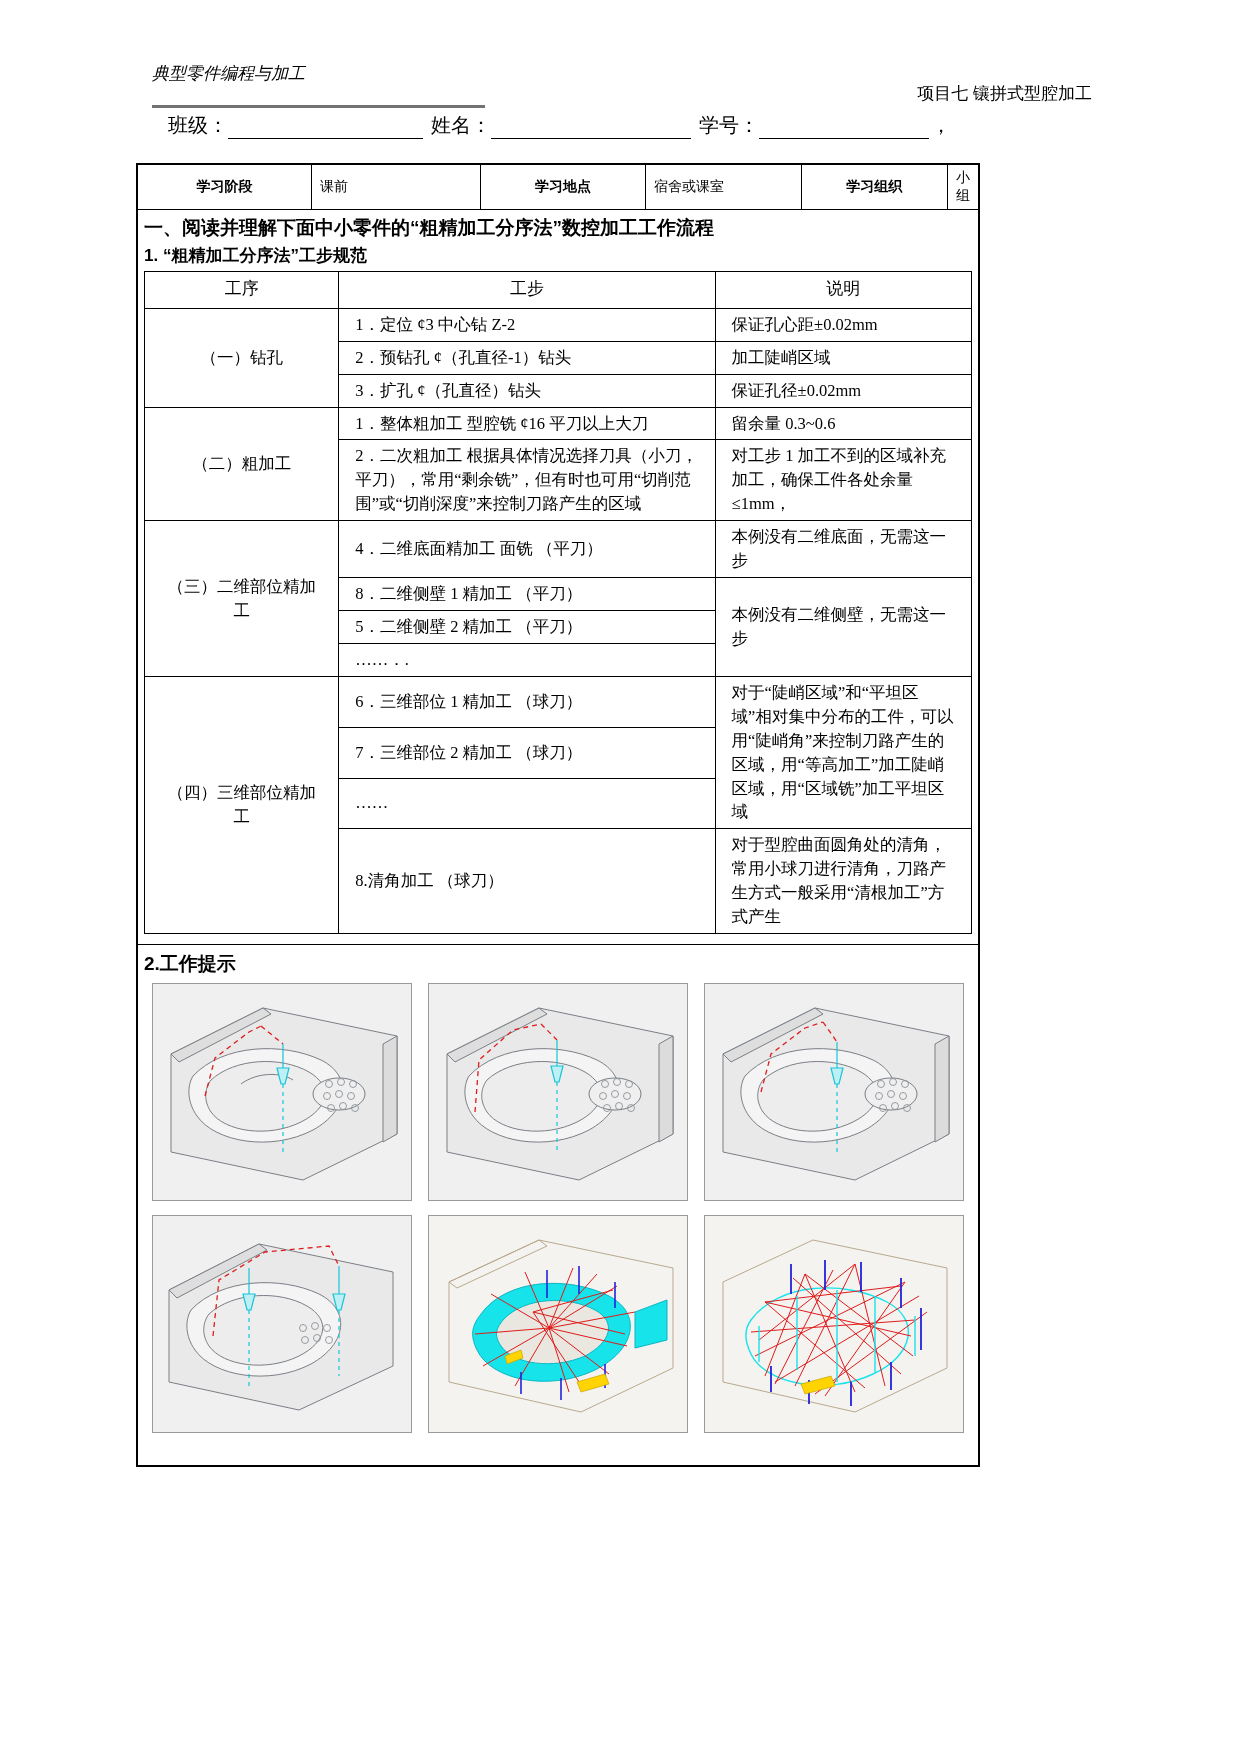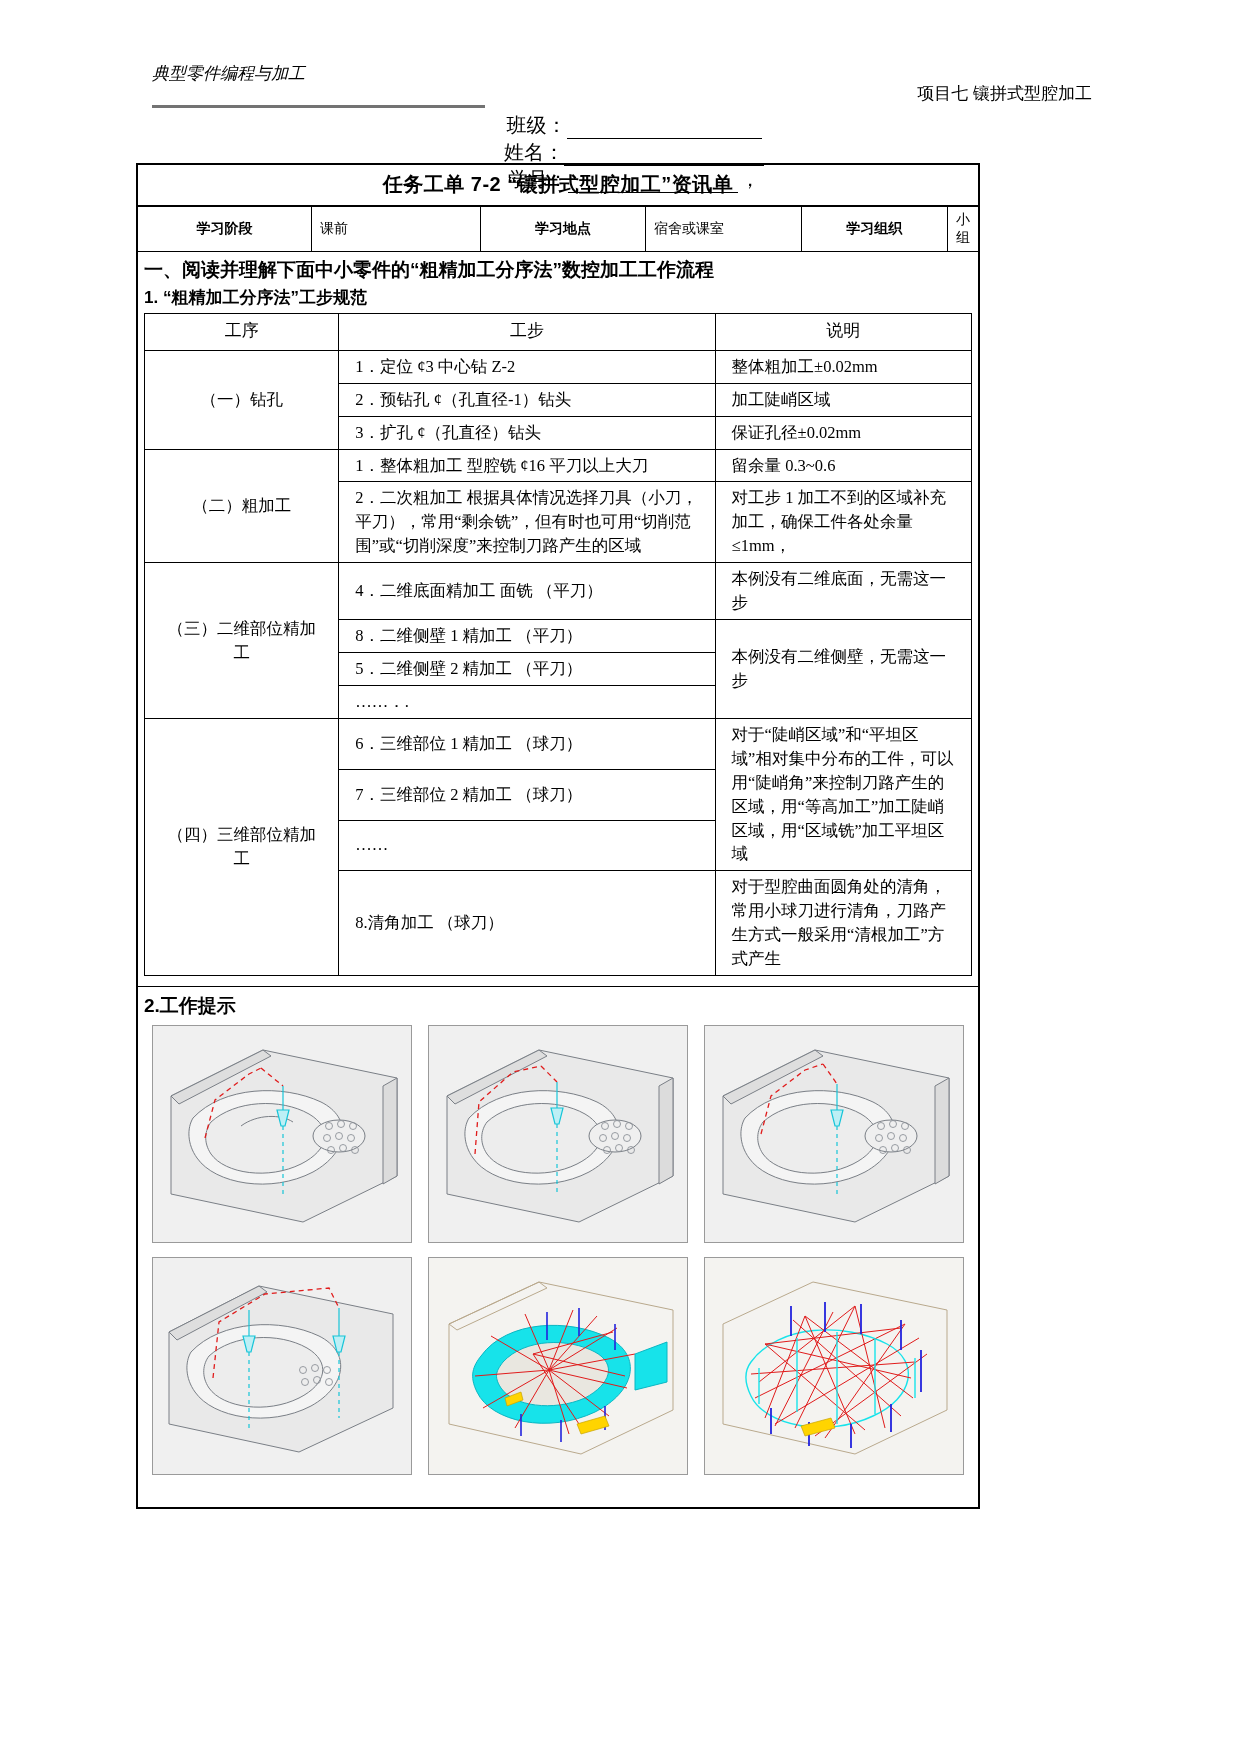--- a/index.html
+++ b/index.html
@@ -47,21 +47,20 @@
   
   .fillin {
     position: absolute;
     top: 112px;
     left: 168px;
     width: 940px;
     font-size: 20px;
     font-family: Liberation Mono, monospace;
     display: flex;
     align-items: center;
-    flex-direction: column;
   }
   .fillin .fld {
     display: inline-flex;
     align-items: flex-end;
     margin-right: 8px;
   }
   .fillin .lbl { white-space: nowrap; }
   .fillin .blank {
     display: inline-block;
     border-bottom: 1.5px solid #000;
@@ -204,21 +203,20 @@
     <span class="fld">
       <span class="lbl">学号：</span>
       <span class="blank b3"></span>
       <span class="comma">，</span>
     </span>
   </div>
 
   <div class="frame">
     <div class="frame-inner">
 
-      <div class="doc-title">任务工单 7-2  “镶拼式型腔加工”资讯单</div>
 
       <table class="meta">
         <tbody>
             <tr>
           <td class="key" style="width:170px">学习阶段</td>
           <td class="val" style="width:165px">课前</td>
           <td class="key" style="width:160px">学习地点</td>
           <td class="val" style="width:150px">宿舍或课室</td>
           <td class="key" style="width:140px">学习组织</td>
           <td class="val">小组</td>
@@ -236,21 +234,21 @@
               <th style="width:180px">工序</th>
               <th style="width:390px">工步</th>
               <th>说明</th>
             </tr>
           </thead>
           <tbody>
 
             <tr>
               <td class="col-a stage" rowspan="3">（一）钻孔</td>
               <td class="col-b">1．定位   ¢3 中心钻  Z-2</td>
-              <td class="col-c">整体粗加工±0.02mm</td>
+              <td class="col-c">保证孔心距±0.02mm</td>
             </tr>
             <tr>
               <td class="col-b">2．预钻孔   ¢（孔直径-1）钻头</td>
               <td class="col-c">加工陡峭区域</td>
             </tr>
             <tr>
               <td class="col-b">3．扩孔   ¢（孔直径）钻头</td>
               <td class="col-c">保证孔径±0.02mm</td>
             </tr>
 

